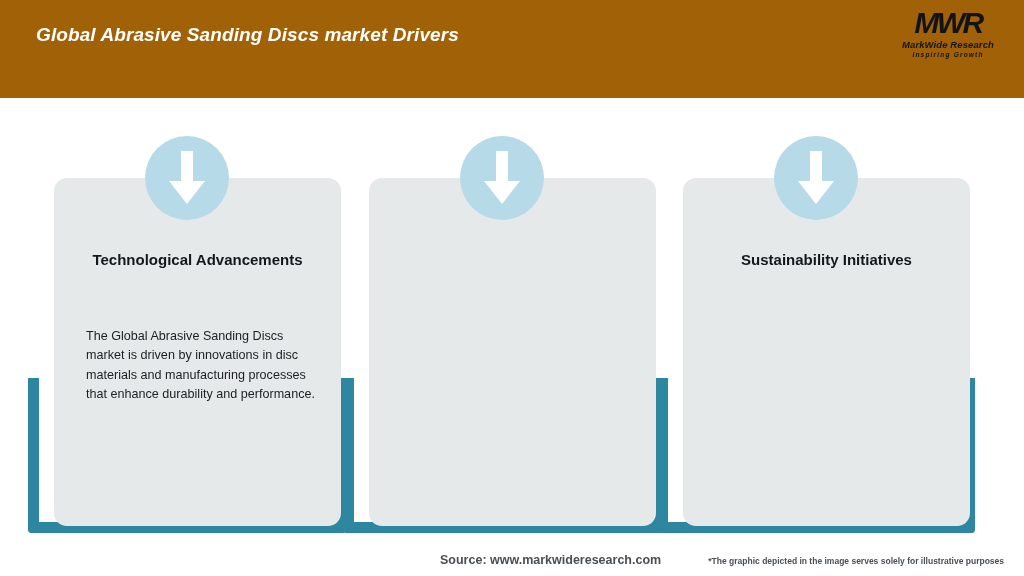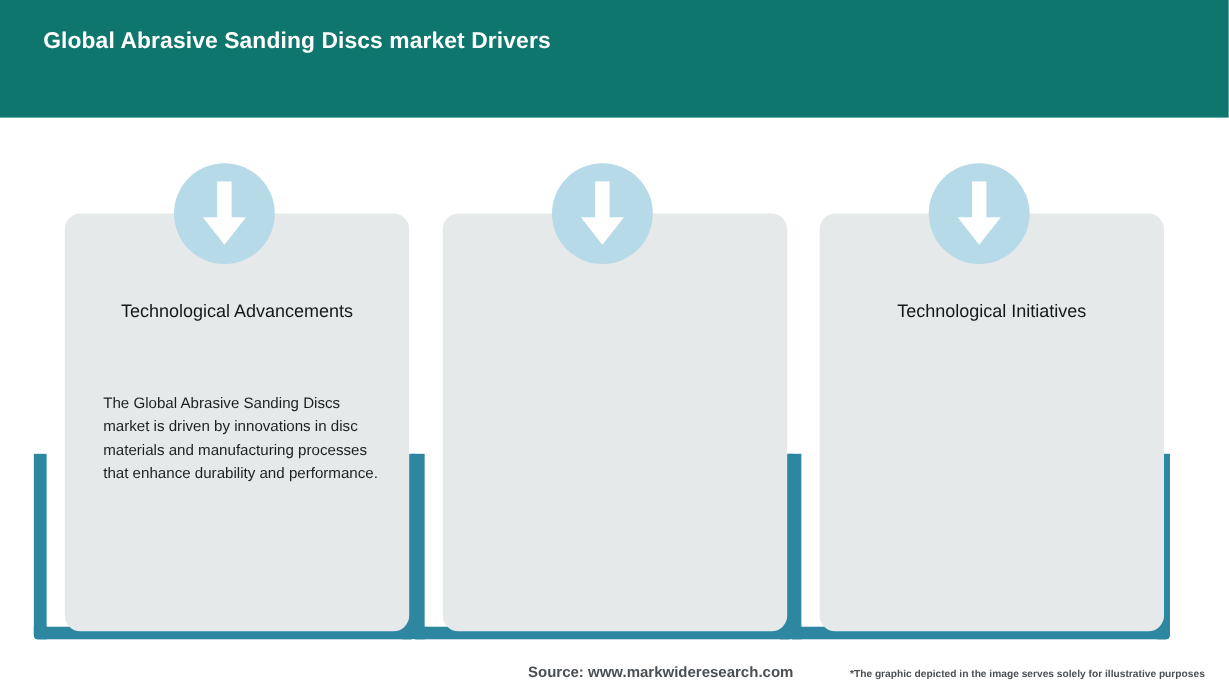--- a/index.html
+++ b/index.html
@@ -15,21 +15,22 @@
     position: relative;
   }
 
   
   .header {
     position: absolute;
     left: 0;
     top: 0;
     width: 1024px;
     height: 98px;
-    background: #0f766e;
+    background: #a16207;
+    font-style: italic;
   }
   .header-title {
     position: absolute;
     left: 36px;
     top: 24px;
     font-size: 19px;
     font-weight: bold;
     color: #ffffff;
     letter-spacing: 0.1px;
     white-space: nowrap;
@@ -132,21 +133,21 @@
     top: 15px;
   }
 
   .card-title {
     position: absolute;
     left: 26px;
     top: 153px;
     width: 287px;
     text-align: center;
     font-size: 15px;
-    font-weight: normal;
+    font-weight: bold;
     color: #15181b;
     z-index: 4;
   }
 
   .card-body {
     position: absolute;
     left: 58px;
     top: 229px;
     width: 238px;
     font-size: 12.6px;
@@ -175,20 +176,25 @@
     color: #4a4f54;
     white-space: nowrap;
   }
 </style>
 </head>
 <body>
 
 <div class="header">
   <div class="header-title">Global Abrasive Sanding Discs market Drivers</div>
 
+  <div class="logo">
+    <span class="logo-mark">MWR</span>
+    <span class="logo-name">MarkWide Research</span>
+    <span class="logo-tag">Inspiring Growth</span>
+  </div>
 </div>
 
 <div class="cards">
 
   <div class="card-group g1">
     <div class="bracket"></div>
     <div class="panel"></div>
     <div class="icon-circle">
       <svg width="38" height="54" viewBox="0 0 38 54" aria-hidden="true">
         <path d="M13 0 L25 0 L25 30 L37 30 L19 53 L1 30 L13 30 Z" fill="#ffffff"></path>
@@ -209,19 +215,19 @@
   </div>
 
   <div class="card-group g3">
     <div class="bracket"></div>
     <div class="panel"></div>
     <div class="icon-circle">
       <svg width="38" height="54" viewBox="0 0 38 54" aria-hidden="true">
         <path d="M13 0 L25 0 L25 30 L37 30 L19 53 L1 30 L13 30 Z" fill="#ffffff"></path>
       </svg>
     </div>
-    <div class="card-title">Technological Initiatives</div>
+    <div class="card-title">Sustainability Initiatives</div>
   </div>
 
 </div>
 
 <div class="footer-source">Source: www.markwideresearch.com</div>
 <div class="footer-note">*The graphic depicted in the image serves solely for illustrative purposes</div>
 
 </body></html>

